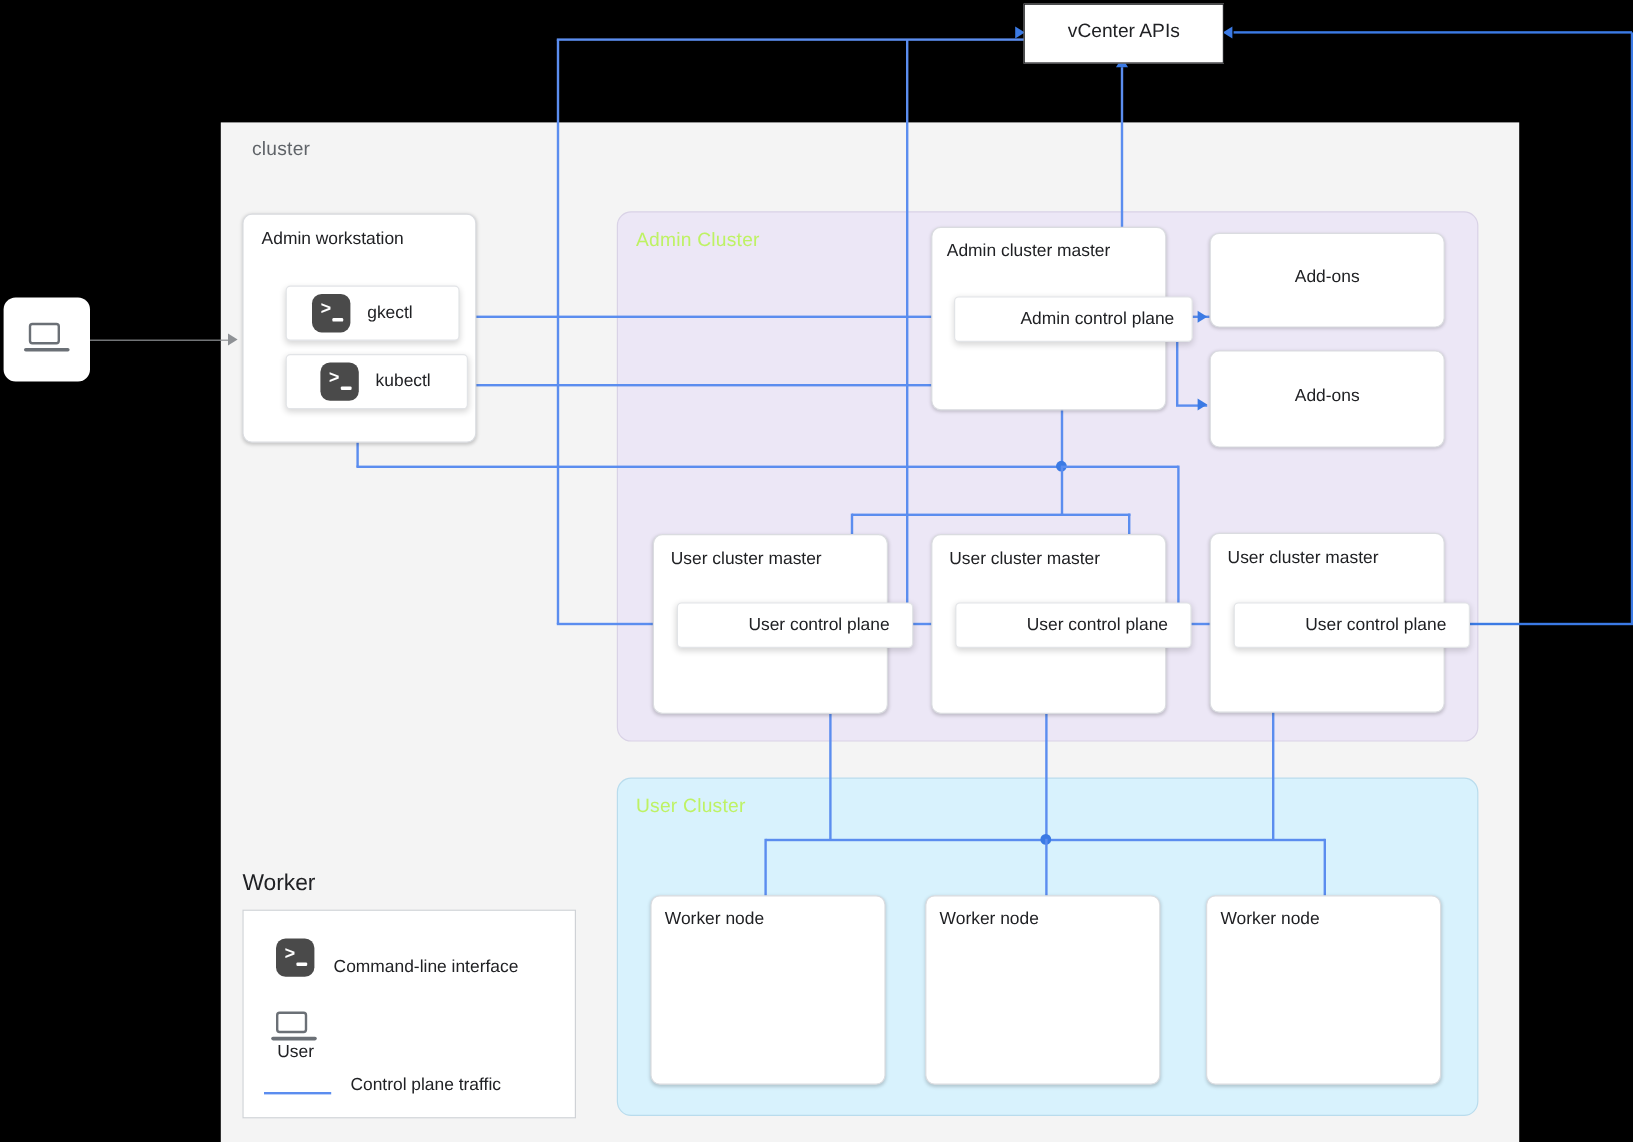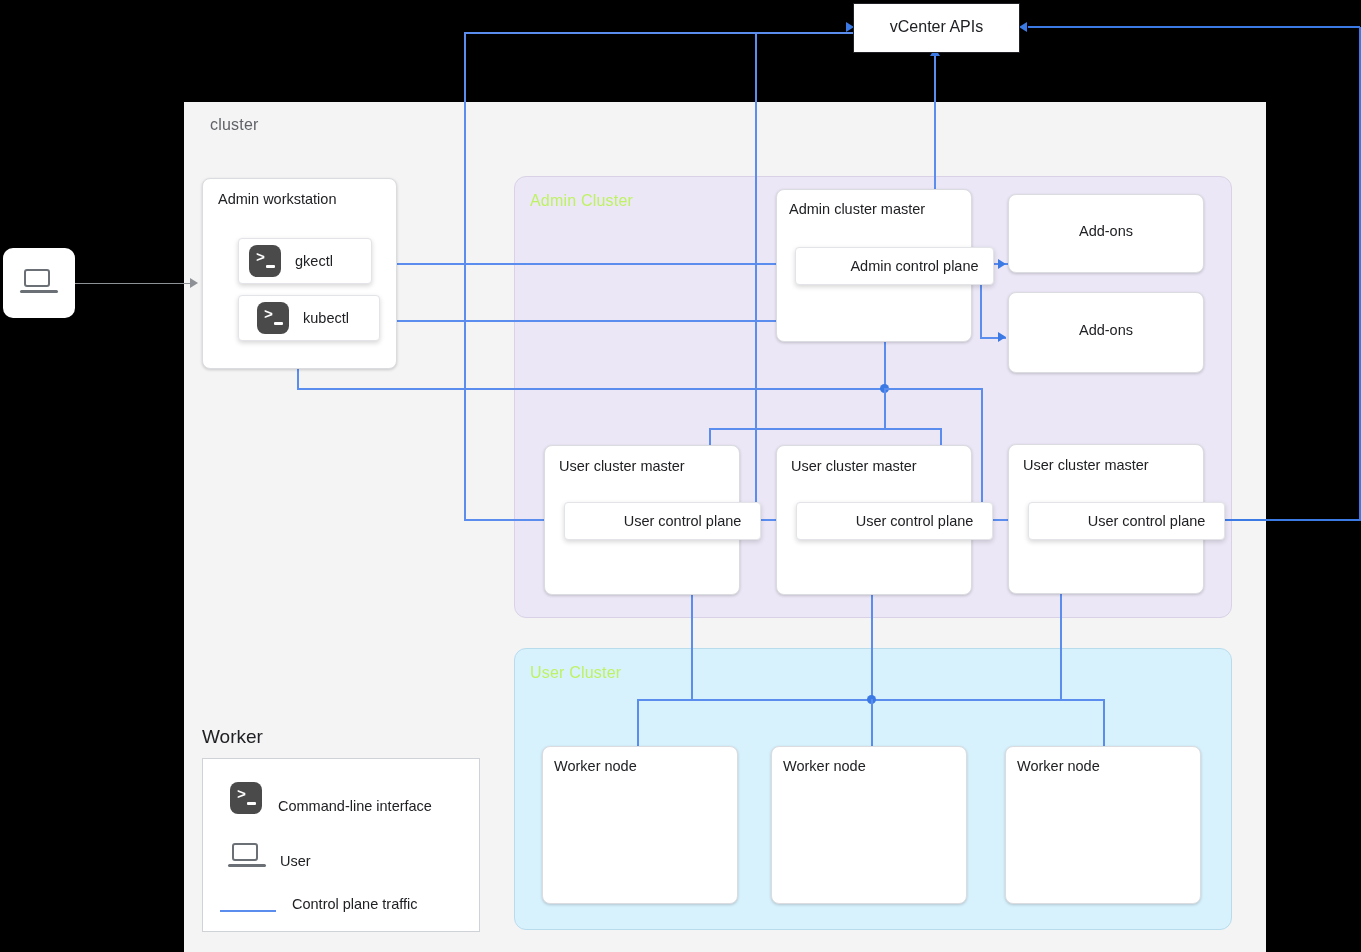--- a/index.html
+++ b/index.html
@@ -189,25 +189,25 @@
       <div class="laptop">
           <div class="screen"></div>
           <div class="base"></div>
         </div>
     </div>
   </div>
 
   <div class="card" style="left:202px;top:178px;width:193px;height:189px;">
     <div class="card-title" style="left:15px;top:12px;">Admin workstation</div>
   </div>
-  <div class="pill" style="left:238px;top:238px;width:122px;height:44px;padding-left:10px;">
+  <div class="pill" style="left:238px;top:238px;width:122px;height:44px;padding-left:21px;">
     <div class="term"></div>
     <span class="pill-label" style="margin-left:14px;">gkectl</span>
   </div>
-  <div class="pill" style="left:238px;top:295px;width:122px;height:44px;padding-left:18px;">
+  <div class="pill" style="left:238px;top:295px;width:122px;height:44px;padding-left:28px;">
     <div class="term"></div>
     <span class="pill-label" style="margin-left:14px;">kubectl</span>
   </div>
 
   <div class="card" style="left:776px;top:189px;width:194px;height:151px;">
     <div class="card-title" style="left:12px;top:11px;">Admin cluster master</div>
   </div>
   <div class="pill pill-center" style="left:795px;top:247px;width:157px;height:36px;">
     <span class="pill-label">Admin control plane</span>
   </div>
@@ -251,21 +251,21 @@
   </div>
 
   <div class="legend-title">Worker</div>
   <div class="legend-box"></div>
 
   <div class="legend-row" style="left:230px;top:782px;">
     <div class="term"></div>
     <span class="legend-text">Command-line interface</span>
   </div>
 
-  <div class="legend-row" style="left:230px;top:843px;">
+  <div class="legend-row" style="left:215px;top:843px;flex-direction:column;">
     <div style="width:34px;height:26px;">
       <div class="laptop">
           <div class="screen"></div>
           <div class="base"></div>
         </div>
     </div>
     <span class="legend-text">User</span>
   </div>
 
   <div class="legend-row" style="left:220px;top:896px;">

